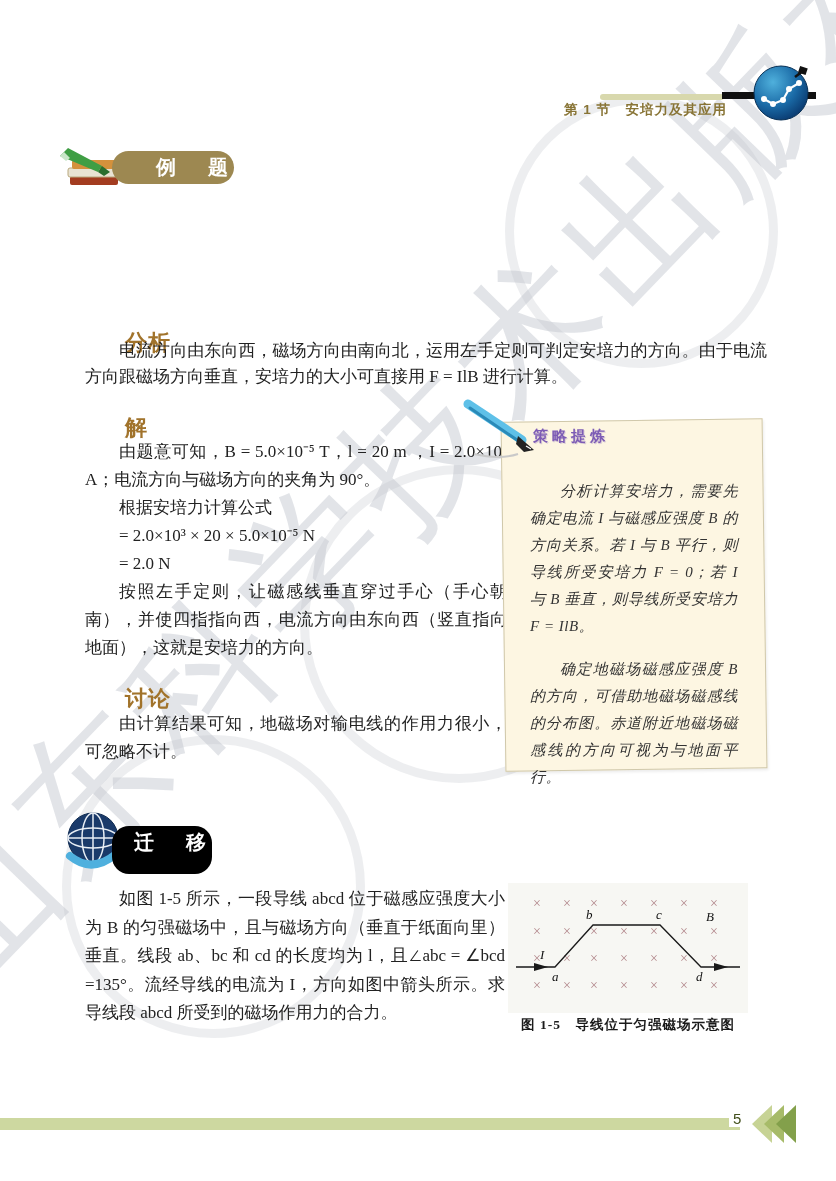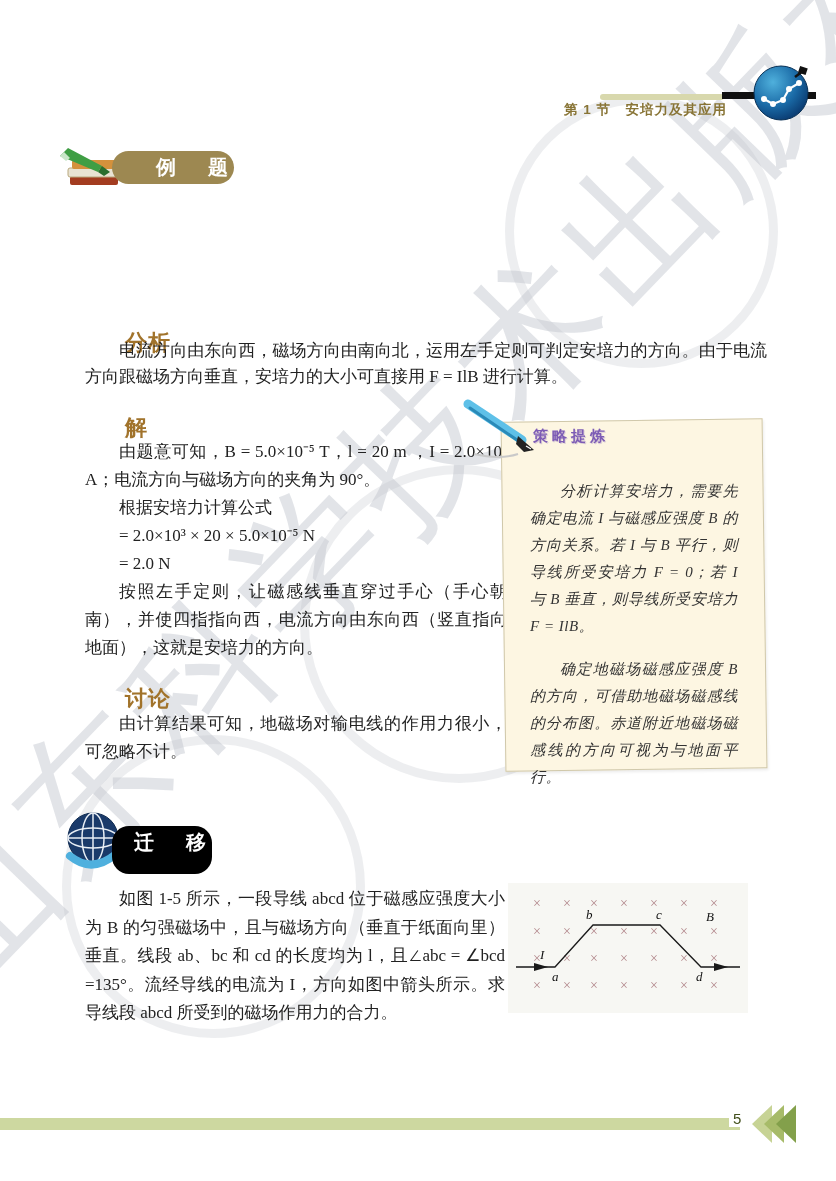--- a/index.html
+++ b/index.html
@@ -201,20 +201,21 @@
       <polygon points="26,80 40,84 26,88" fill="#1a1a1a"></polygon>
       <polygon points="206,80 220,84 206,88" fill="#1a1a1a"></polygon>
       <text class="fig-label" x="32" y="76">I</text>
       <text class="fig-label" x="44" y="98">a</text>
       <text class="fig-label" x="78" y="36">b</text>
       <text class="fig-label" x="148" y="36">c</text>
       <text class="fig-label" x="188" y="98">d</text>
       <text class="fig-label" x="198" y="38" font-size="14">B</text>
     </svg>
   </div>
+  <div class="layer figure-caption">图 1-5　导线位于匀强磁场示意图</div>
 
   <div class="layer footer-bar"></div>
   <div class="layer page-number">5</div>
   <div class="layer corner-triangles">
     <svg width="66" height="42" viewBox="0 0 66 42">
       <polygon points="22,2 2,21 22,40" fill="#c7d395"></polygon>
       <polygon points="34,2 14,21 34,40" fill="#a7bb69"></polygon>
       <polygon points="46,2 26,21 46,40" fill="#83a04b"></polygon>
     </svg>
   </div>

